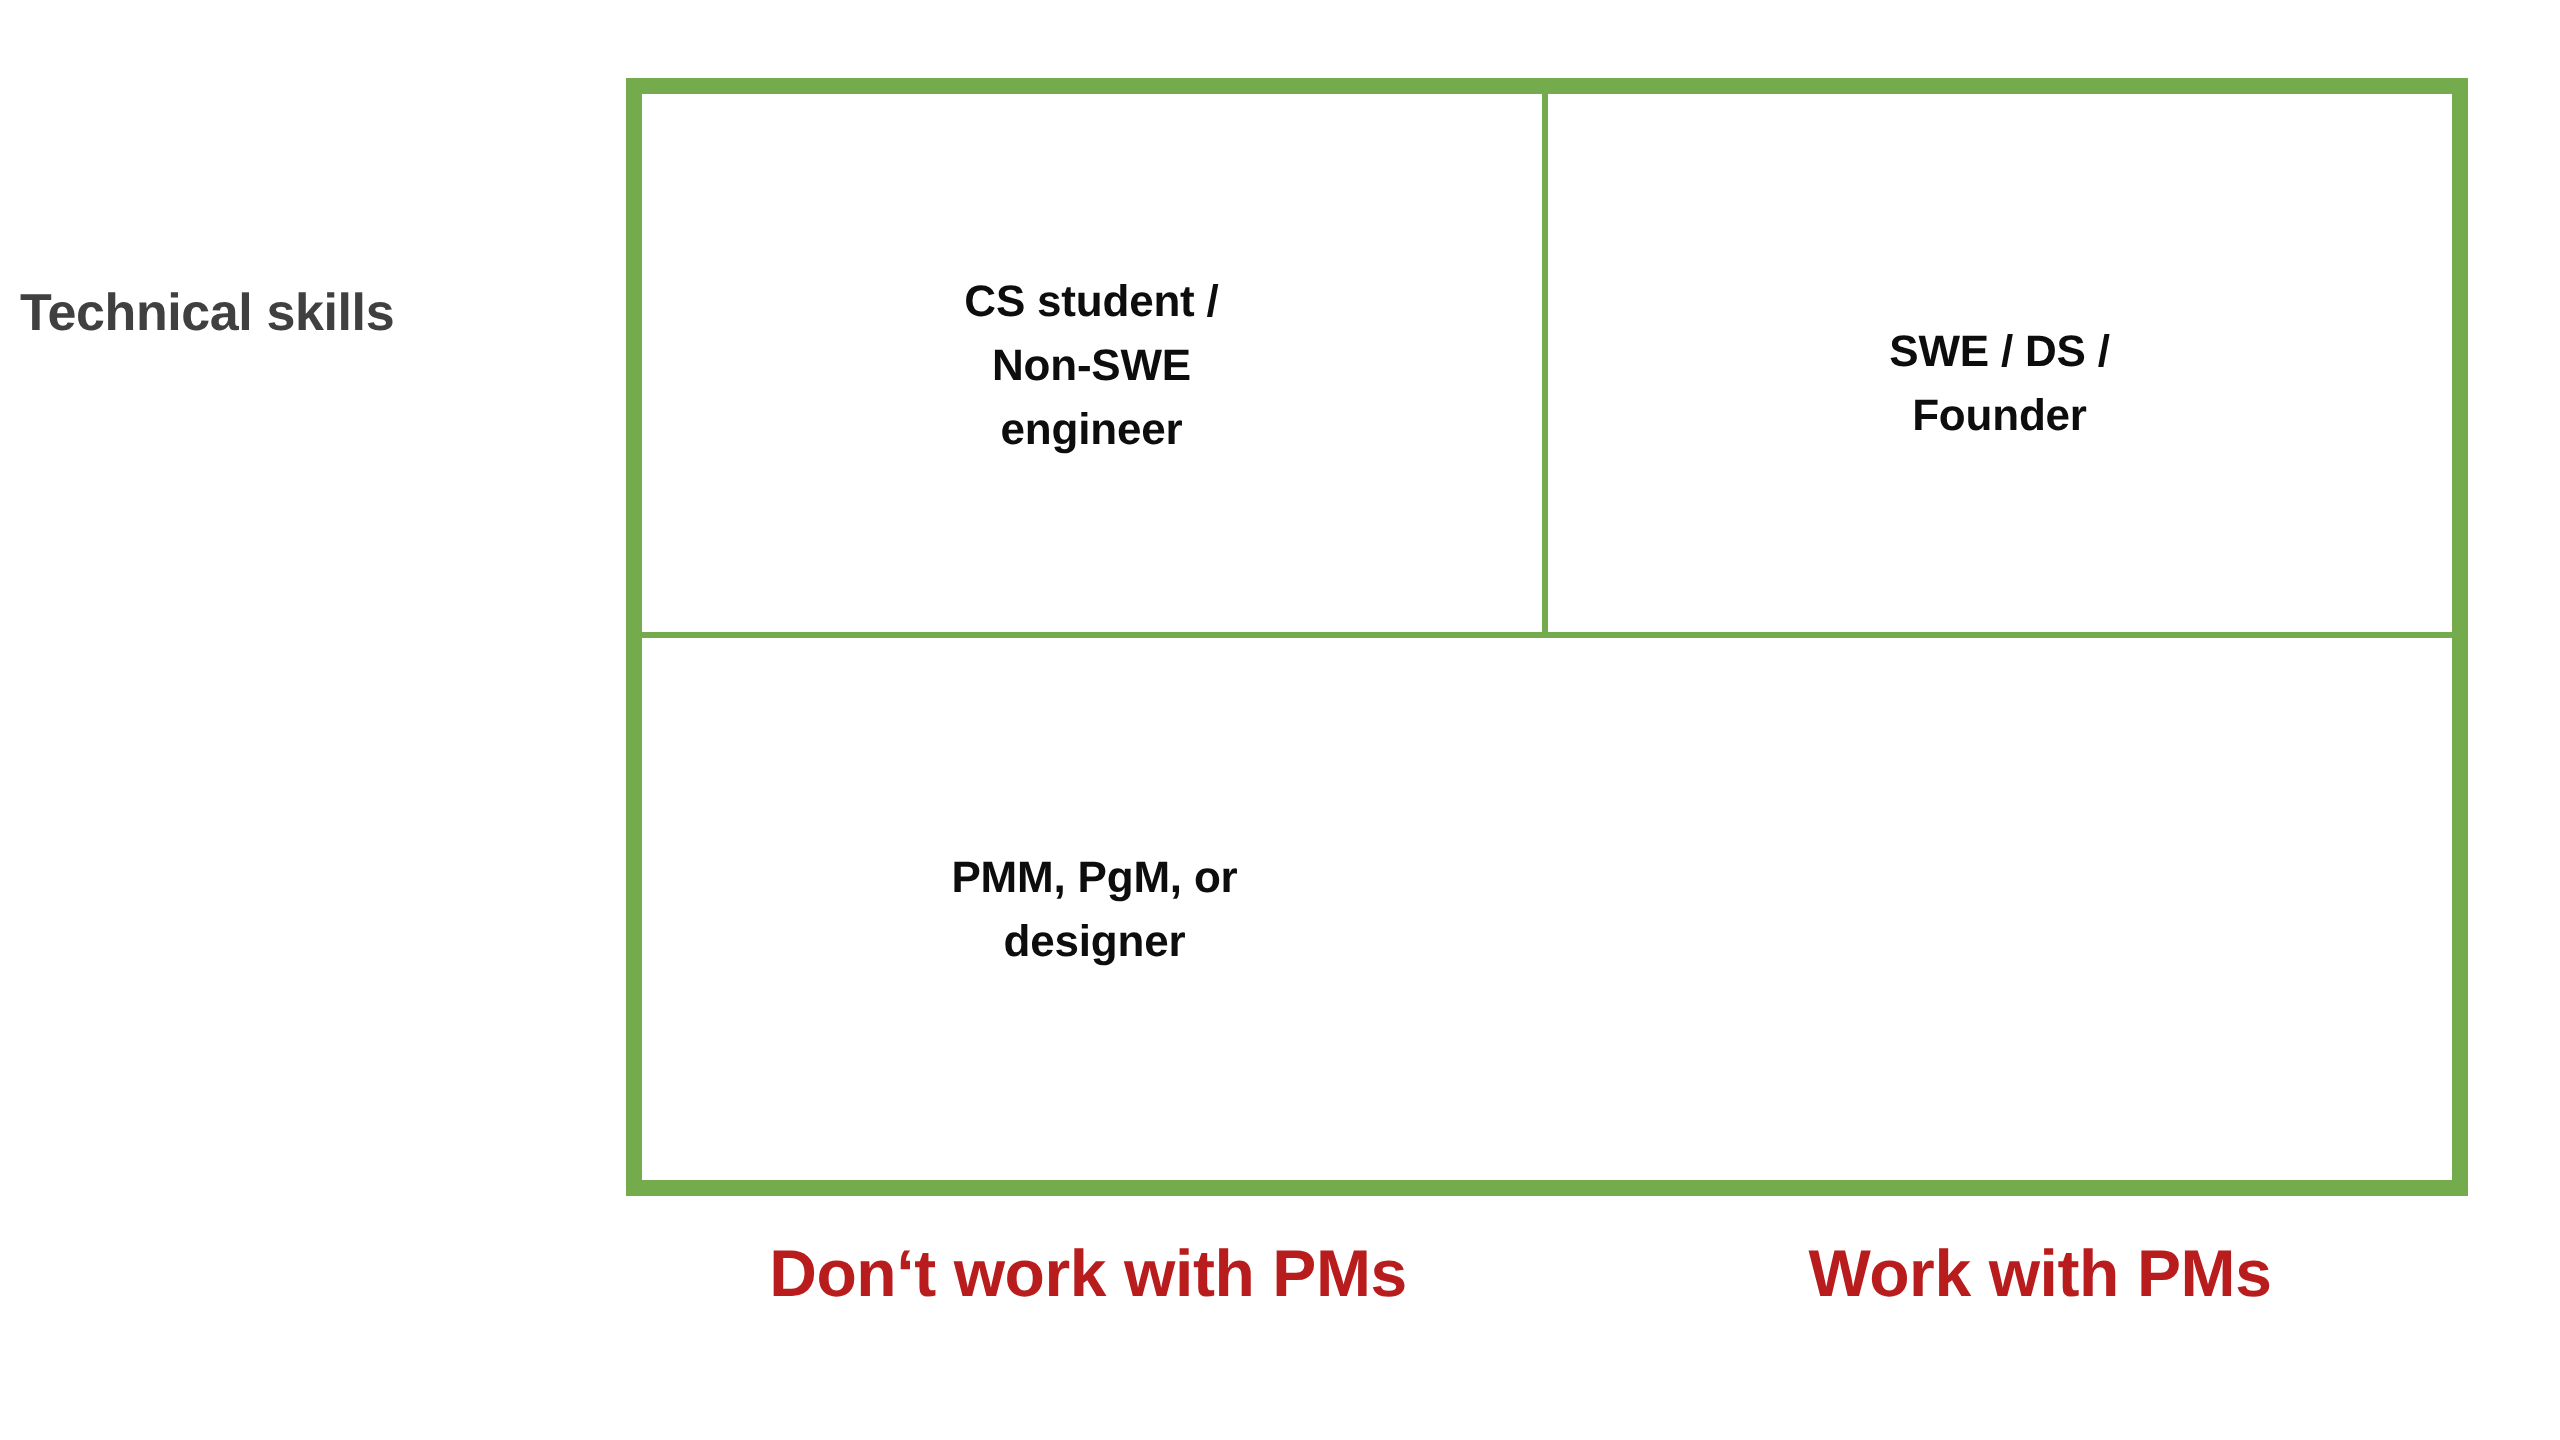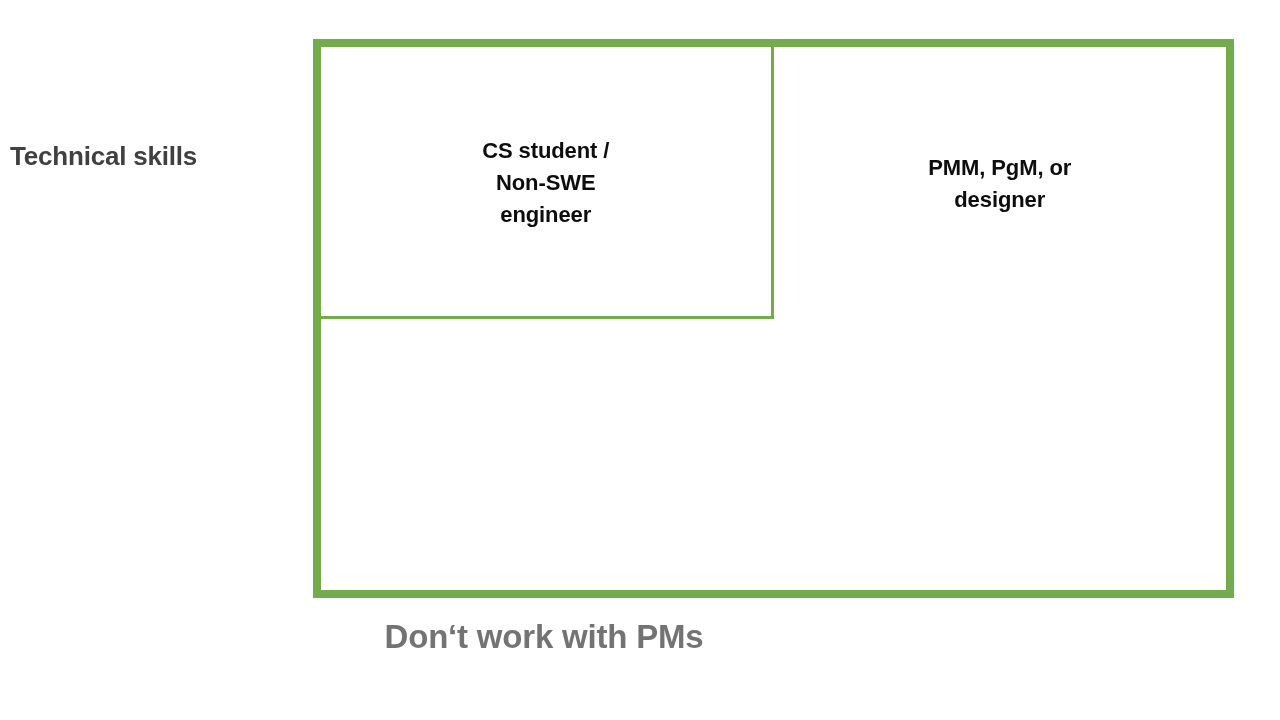--- a/index.html
+++ b/index.html
@@ -43,21 +43,21 @@
 
   
   .col-label {
     position: absolute;
     top: 615px;
     width: 420px;
     text-align: center;
     font-size: 33px;
     font-weight: bold;
     line-height: 1.34;
-    color: #737373;
+    color: #b91c1c;
     letter-spacing: -0.2px;
   }
   #col-label-dont-work {
     left: 334px;
   }
   #col-label-work-with {
     left: 810px;
   }
 
   
@@ -116,26 +116,32 @@
 
 
   <div id="matrix">
 
     <div class="cell" id="cell-top-left">
       <div class="cell-text">CS student /
 Non-SWE
 engineer</div>
     </div>
 
+    <div class="cell" id="cell-top-right">
+      <div class="cell-text">SWE / DS /
+Founder</div>
+    </div>
 
 
     <div class="cell" id="cell-bottom-right">
       <div class="cell-text">PMM, PgM, or
 designer</div>
     </div>
 
   </div>
 
   <div class="col-label" id="col-label-dont-work">Don‘t work
 with PMs</div>
 
+  <div class="col-label" id="col-label-work-with">Work with
+PMs</div>
 
 </div>
 
 </body></html>

